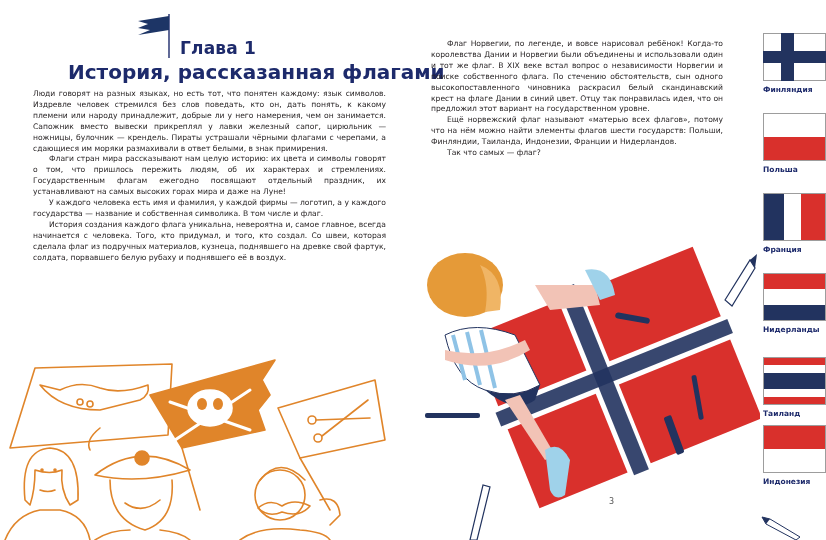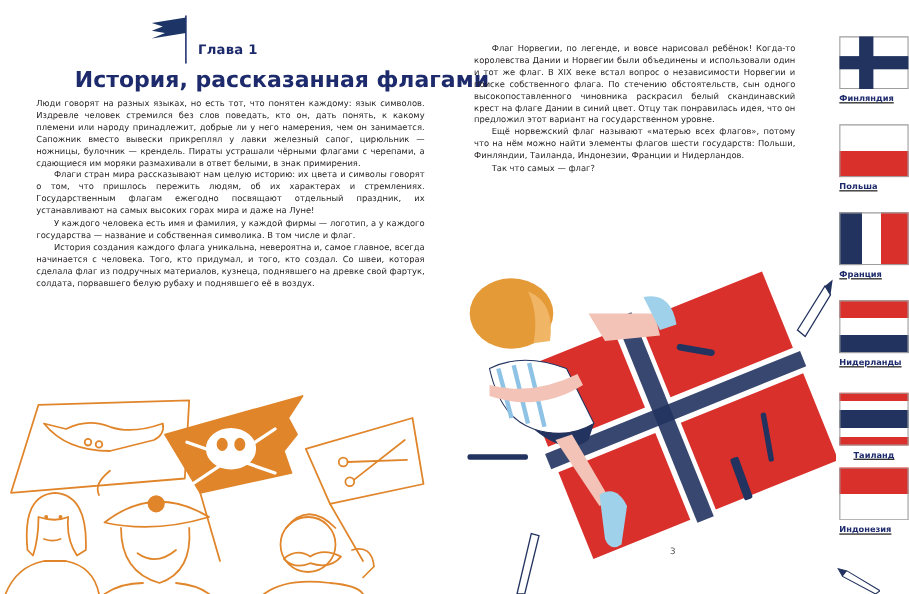--- a/index.html
+++ b/index.html
@@ -2,35 +2,35 @@
 <html><head>
 <meta charset="utf-8">
 <style>
   html, body { margin: 0; padding: 0; background: #ffffff; }
   body { width: 826px; height: 540px; position: relative; overflow: hidden; font-family: "DejaVu Sans", sans-serif; }
   .spread { position: absolute; inset: 0; }
   .page-left { position: absolute; left: 0; top: 0; width: 413px; height: 540px; }
   .page-right { position: absolute; left: 413px; top: 0; width: 413px; height: 540px; }
 
   .chapter-flag { position: absolute; left: 136px; top: 12px; width: 36px; height: 46px; }
-  .chapter-num { position: absolute; left: 180px; top: 38px; font-size: 12px; font-weight: bold; color: #1d2a6b; letter-spacing: 0.2px; }
+  .chapter-num { position: absolute; left: 180px; top: 38px; font-size: 17px; font-weight: bold; color: #1d2a6b; letter-spacing: 0.2px; }
   .chapter-title { position: absolute; left: 68px; top: 60px; font-size: 20px; font-weight: bold; color: #1d2a6b; white-space: nowrap; }
 
   .body-text { position: absolute; font-family: "DejaVu Sans", sans-serif; font-size: 7.6px; line-height: 10.9px; color: #231f20; text-align: justify; }
   .body-text p { margin: 0; }
   .body-text p.ind { text-indent: 16px; }
   .left-text { left: 33px; top: 89px; width: 353px; }
   .right-text { left: 431px; top: 39px; width: 292px; }
 
   .illus-left { position: absolute; left: 0; top: 340px; width: 413px; height: 200px; }
   .illus-right { position: absolute; left: 405px; top: 240px; width: 355px; height: 300px; }
 
   .page-number { position: absolute; left: 609px; top: 497px; font-size: 8px; color: #555; }
 
-  .flag-card { position: absolute; left: 763px; width: 63px; text-decoration: underline; }
+  .flag-card { position: absolute; left: 763px; width: 63px; }
   .flag-box { width: 63px; height: 48px; position: relative; overflow: hidden; box-shadow: inset 0 0 0 1px #9d9d9d; }
   .flag-label { font-size: 7.5px; font-weight: bold; color: #1d2a6b; margin-top: 4px; white-space: nowrap; }
   .pencil-bottom { position: absolute; left: 760px; top: 515px; width: 40px; height: 25px; }
 </style>
 </head>
 <body>
 
 <div class="spread">
 
   <div class="page-left">
@@ -157,21 +157,21 @@
   <div class="flag-card" style="top:193px;">
     <div class="flag-box" style="background:linear-gradient(90deg, #22335f 0 33%, #ffffff 33% 60%, #d9302c 60% 100%);"></div>
     <div class="flag-label">Франция</div>
   </div>
 
   <div class="flag-card" style="top:273px;">
     <div class="flag-box" style="background:linear-gradient(#d9302c 0 33%, #ffffff 33% 66%, #22335f 66% 100%);"></div>
     <div class="flag-label">Нидерланды</div>
   </div>
 
-  <div class="flag-card" style="top:357px;text-align:center;">
+  <div class="flag-card" style="top:357px;">
     <div class="flag-box" style="background:linear-gradient(#d9302c 0 16%, #ffffff 16% 33%, #22335f 33% 66%, #ffffff 66% 83%, #d9302c 83% 100%);"></div>
     <div class="flag-label">Таиланд</div>
   </div>
 
   <div class="flag-card" style="top:425px;">
     <div class="flag-box" style="background:linear-gradient(#d9302c 0 50%, #ffffff 50% 100%);"></div>
     <div class="flag-label">Индонезия</div>
   </div>
 
   <svg class="pencil-bottom" viewBox="0 0 40 25">

